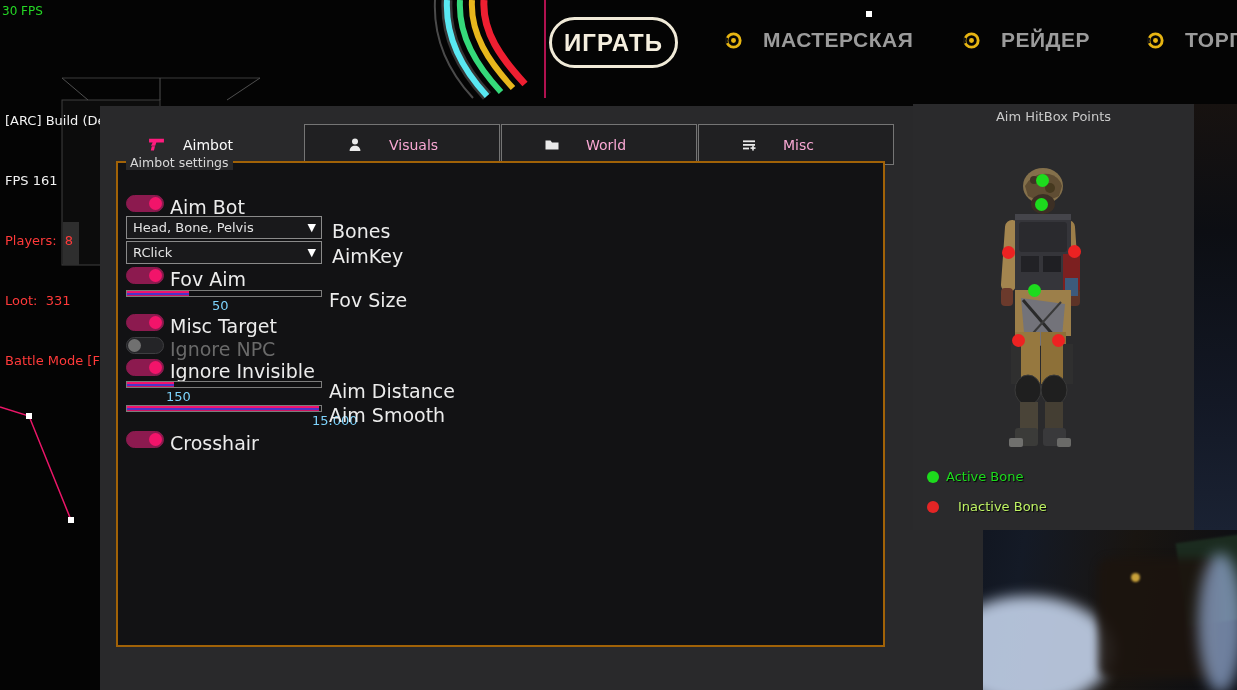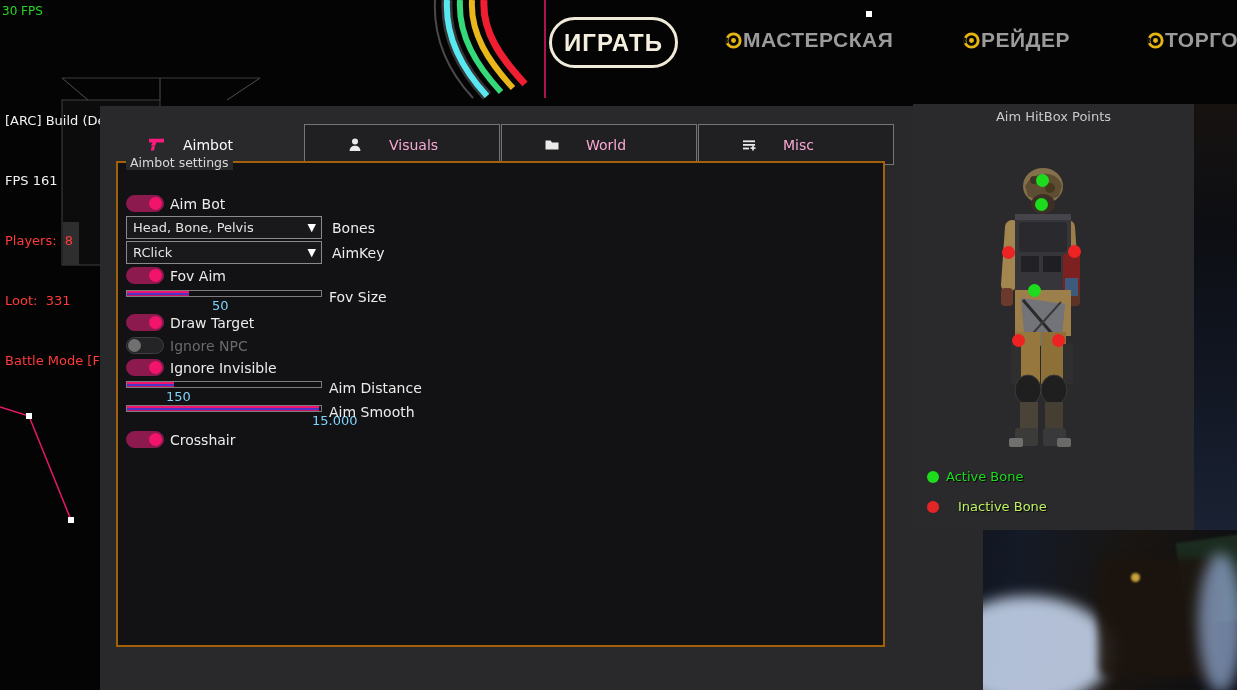--- a/index.html
+++ b/index.html
@@ -30,39 +30,39 @@
   .hud-green { color:#25d825; position:absolute; left:0; top:1px; font-size:12px; }
   .hud-white { color:#f2f2f2; }
   .hud-red { color:#ff3a3a; }
   #hud .lines { padding-top:11px; padding-left:3px; }
 
   
   #topmenu { left:0; top:0; width:1237px; height:106px; z-index:4; }
   .play-btn { position:absolute; left:549px; top:17px; width:129px; height:51px; border:3px solid #f0ead8;
      border-radius:27px; display:flex; align-items:center; justify-content:center;
      font-family:"Liberation Sans", sans-serif; font-weight:bold; font-size:24px; color:#f5efdf; letter-spacing:1px; }
-  .menu-item { position:absolute; top:28px; display:flex; align-items:center; gap:0;
+  .menu-item { position:absolute; top:28px; display:flex; align-items:center; gap:20px;
      font-family:"Liberation Sans", sans-serif; font-weight:bold; font-size:21px; color:#9b9b9b; letter-spacing:.5px; }
   .gold-ico { width:19px; height:19px; flex:0 0 19px; }
 
   
   #panel { left:100px; top:106px; width:883px; height:584px; background:#29292b; z-index:5; }
   .tab { position:absolute; top:18px; height:41px; width:196px; background:#202022; border:1px solid #757575;
      display:flex; align-items:center; gap:26px; padding-left:42px; color:#f9a8d4; font-size:14px; cursor:default; }
   .tab .ticon { width:16px; height:16px; color:#eaeaea; }
   .tab-active { position:absolute; top:18px; left:26px; width:176px; height:41px; background:transparent; border:none;
      display:flex; align-items:center; gap:18px; padding-left:22px; color:#fafafa; font-size:14px; }
   .tab-active .ticon { width:17px; height:17px; }
 
   .fieldset { position:absolute; left:16px; top:55px; width:769px; height:486px;
      border:2px solid #a16207; background:#121214; }
   .fieldset-legend { position:absolute; top:-8px; left:8px; background:#29292b; padding:0 4px;
      font-size:12.5px; color:#d8d8d8; }
 
-  .ctl-label { position:absolute; font-size:14px; color:#ececec; white-space:nowrap; }
+  .ctl-label { position:absolute; font-size:19px; color:#ececec; white-space:nowrap; }
   .ctl-label.disabled { color:#6a6a6a; }
 
   .toggle { position:absolute; width:38px; height:17px; border-radius:9px; background:#242427; border:1px solid #3e3e41; }
   .toggle::after { content:""; position:absolute; top:1px; left:1px; width:13px; height:13px; border-radius:50%; background:#707070; }
   .toggle.on { background:#8c1a4f; border-color:#8c1a4f; }
   .toggle.on::after { left:auto; right:1px; background:#f2146a; }
 
   .dropdown { position:absolute; width:196px; height:23px; background:#19191b; border:1px solid #8a8a8a;
      font-size:13px; color:#e3e3e3; line-height:21px; padding-left:6px; }
   .dropdown .arrow { position:absolute; right:5px; top:0; font-size:11px; color:#fff; line-height:21px; }
@@ -229,21 +229,21 @@
     <div class="toggle on" style="left:8px;top:104px;"></div>
     <span class="ctl-label" style="left:52px;top:105px;">Fov Aim</span>
 
     <div class="slider" style="left:8px;top:127px;">
       <div class="fill" style="width: 32%;"></div>
     </div>
     <span class="slider-value" style="left:94px;top:135px;">50</span>
     <span class="ctl-label" style="left:211px;top:126px;">Fov Size</span>
 
     <div class="toggle on" style="left:8px;top:151px;"></div>
-    <span class="ctl-label" style="left:52px;top:152px;">Draw Target</span>
+    <span class="ctl-label" style="left:52px;top:152px;">Misc Target</span>
 
     <div class="toggle" style="left:8px;top:174px;"></div>
     <span class="ctl-label disabled" style="left:52px;top:175px;">Ignore NPC</span>
 
     <div class="toggle on" style="left:8px;top:196px;"></div>
     <span class="ctl-label" style="left:52px;top:197px;">Ignore Invisible</span>
 
     <div class="slider" style="left:8px;top:218px;">
       <div class="fill" style="width: 24%;"></div>
     </div>

